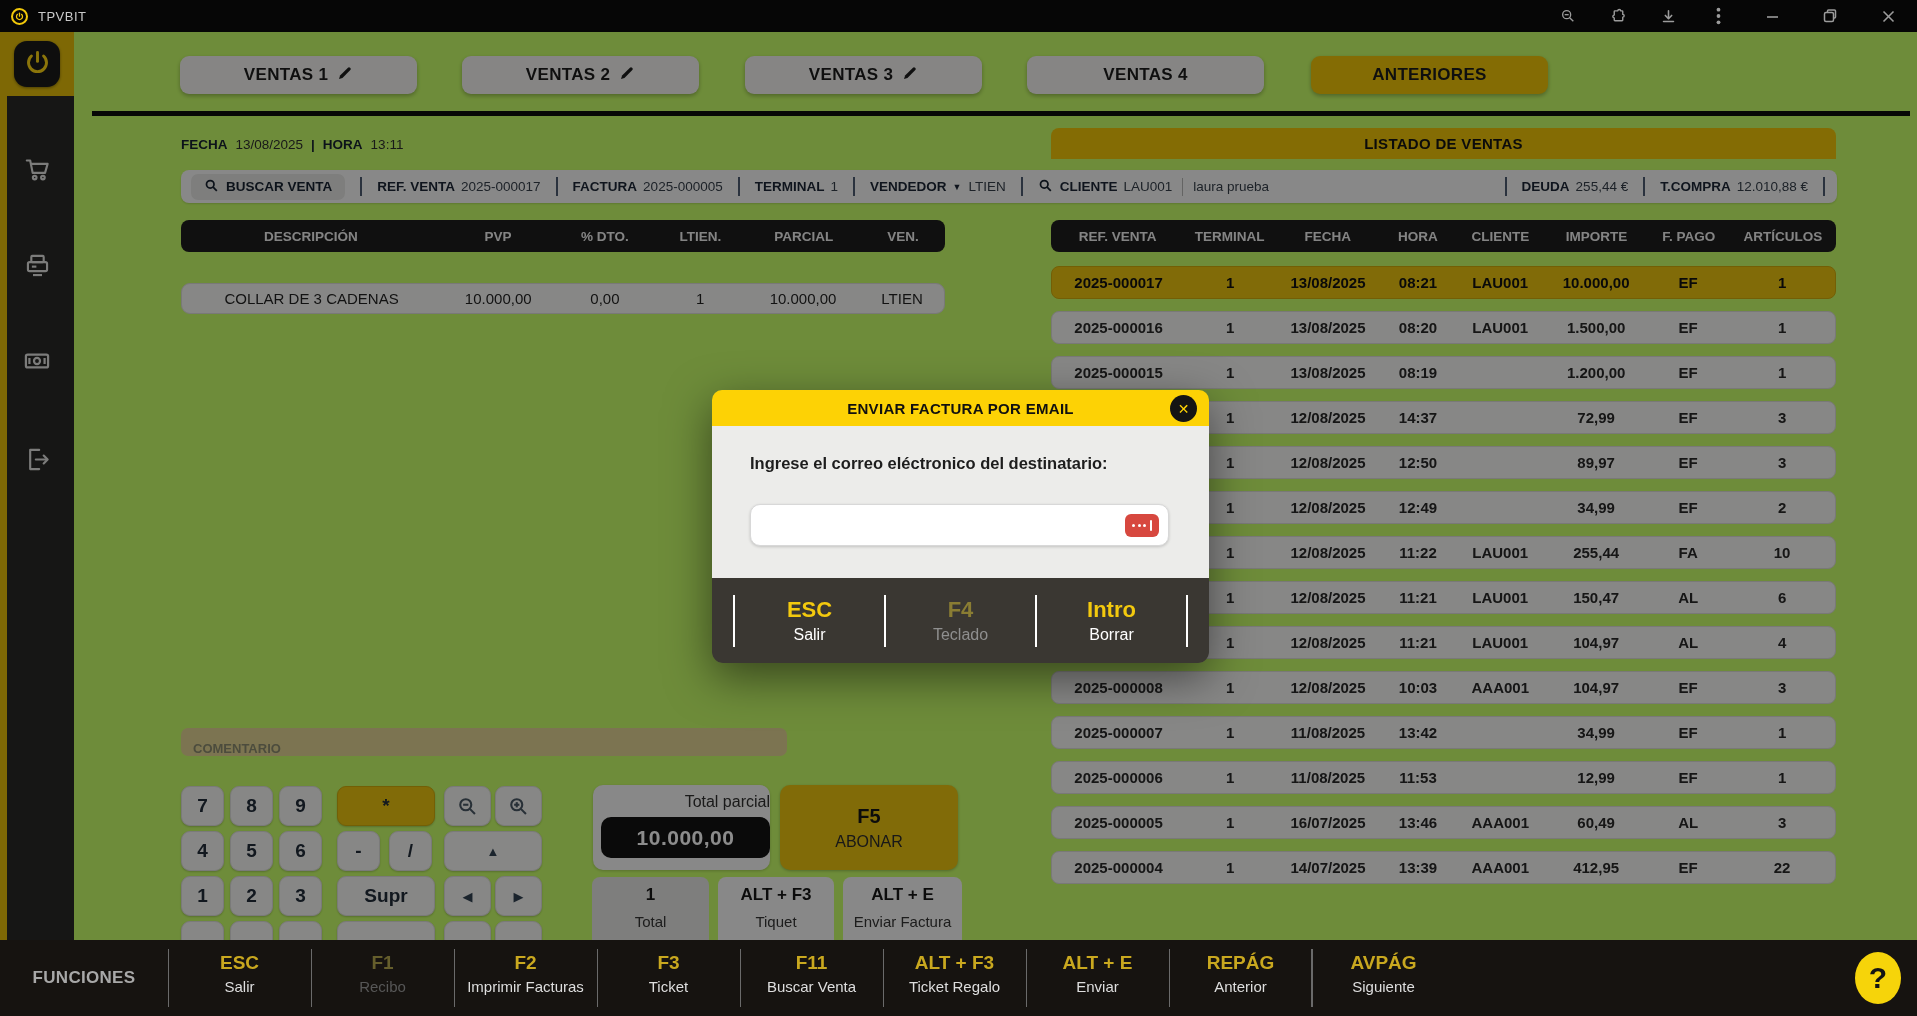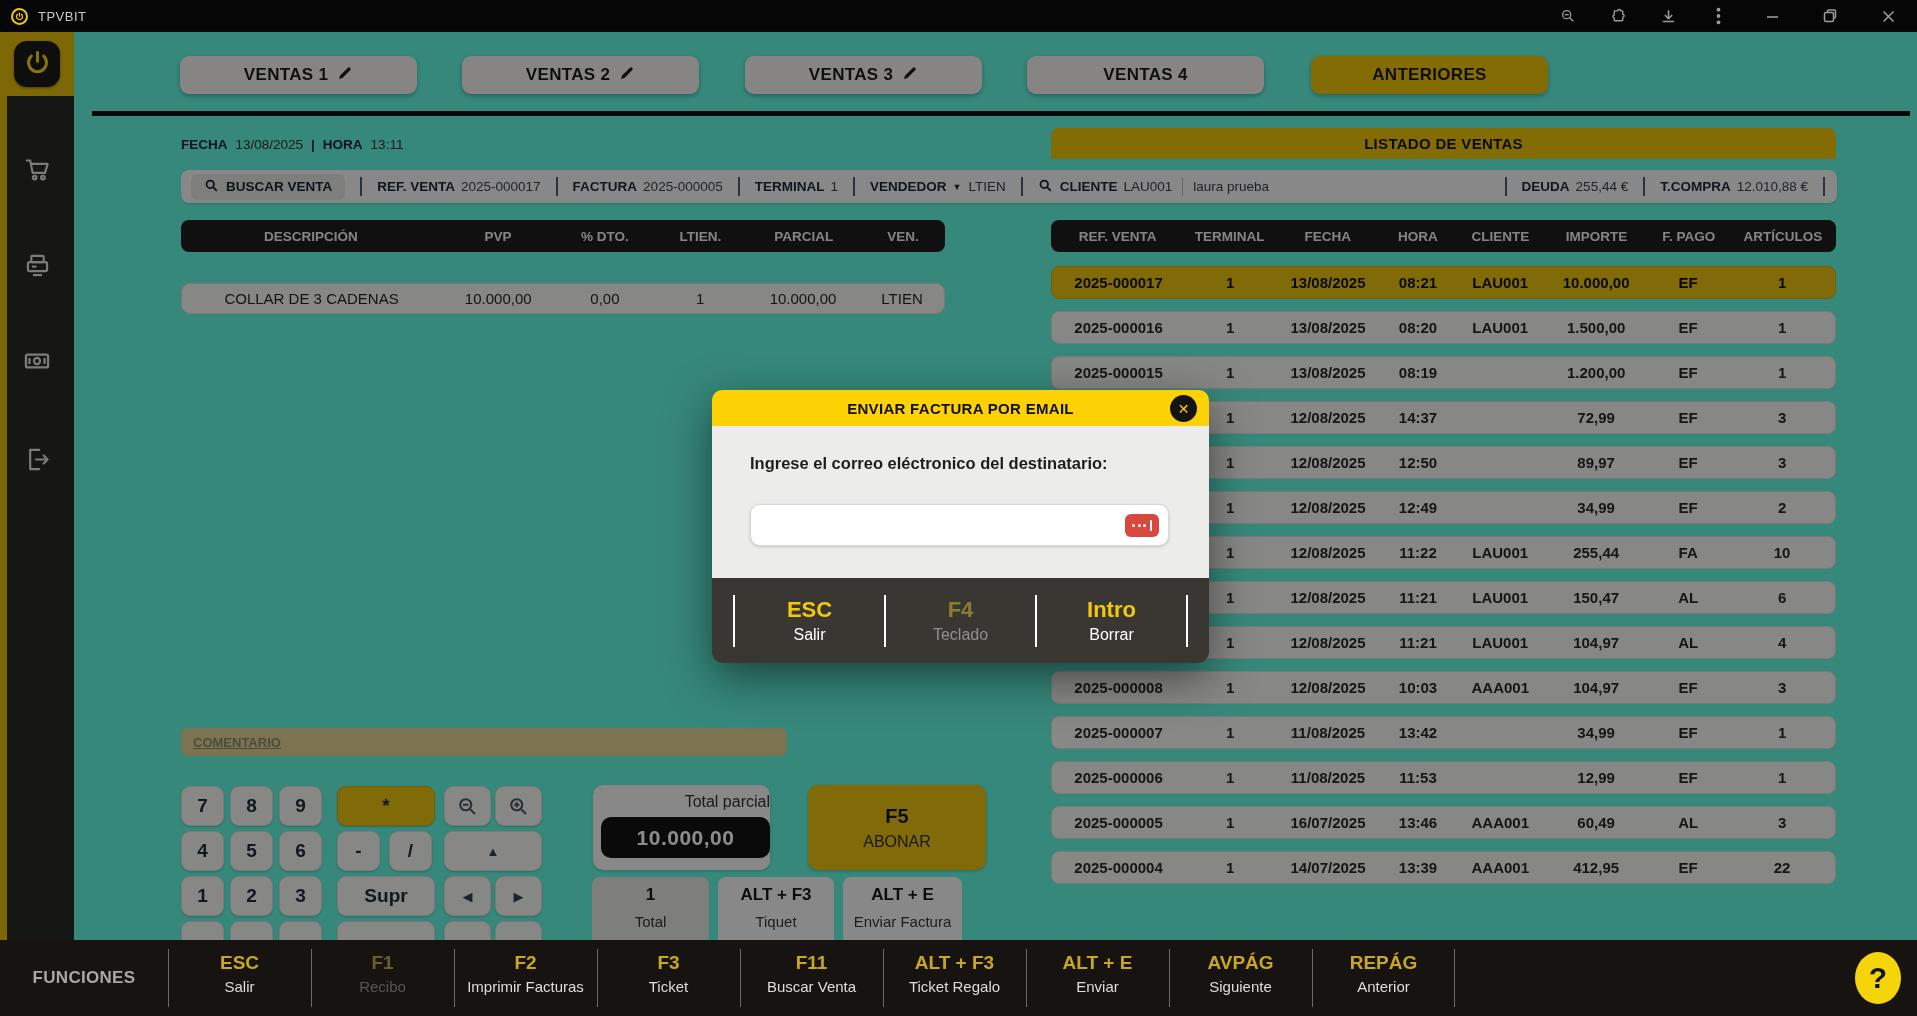--- a/index.html
+++ b/index.html
@@ -1,19 +1,19 @@
 <!DOCTYPE html>
 <html><head>
 <meta charset="utf-8">
 <style>
   * { margin:0; padding:0; box-sizing:border-box; }
   html,body { background:#555; }
   #app {
     position:relative; width:1917px; height:1016px; overflow:hidden;
-    background:#5eead4; font-family:"Liberation Sans","DejaVu Sans",sans-serif;
+    background:#bef264; font-family:"Liberation Sans","DejaVu Sans",sans-serif;
     -webkit-font-smoothing:antialiased;
   }
   
   .titlebar { position:absolute; left:0; top:0; width:1917px; height:32px; background:#060606;
     display:flex; align-items:center; z-index:70; }
   .tb-logo { width:17px; height:17px; border:2px solid #f2c90a; border-radius:50%;
     margin-left:11px; display:flex; align-items:center; justify-content:center; }
   .tb-title { color:#c9c9c9; font-size:13px; margin-left:10px; letter-spacing:.5px; }
   .tb-icons { margin-left:auto; display:flex; align-items:center; height:100%; }
   .tb-ic { width:50px; height:32px; display:flex; align-items:center; justify-content:center; color:#9b9b9b; }
@@ -59,33 +59,33 @@
   .rt { left:1051px; top:220px; width:785px; grid-template-columns:17% 11.5% 13.5% 9.5% 11.5% 13% 10.5% 13.5%; }
   .lt-rows { position:absolute; left:181px; top:283px; width:764px; }
   .rt-rows { position:absolute; left:1051px; top:266px; width:785px; }
   .trow { height:33px; margin-bottom:12px; background:#e9e9e7; border:1px solid #d0d0ce; border-radius:8px;
     display:grid; align-items:center; text-align:center; font-size:15px; font-weight:600; color:#262626; }
   .lt-rows .trow { grid-template-columns:34% 15% 13% 12% 15% 11%; height:31px; font-weight:normal; color:#1f1f1f;border-radius:9px; }
   .rt-rows .trow { grid-template-columns:17% 11.5% 13.5% 9.5% 11.5% 13% 10.5% 13.5%; }
   .trow.sel { background:#dfb90f; border-color:#c7a40a; font-weight:800; color:#111; }
   
   .comentario { position:absolute; left:181px; top:728px; width:606px; height:28px; background:#d6c98c;
-    border-radius:7px; display:flex; align-items:center; padding-left:12px;
-    font-size:13px; font-weight:bold; color:#84846a;text-decoration:underline; }
+    border-radius:7px; display:flex; align-items:flex-end; padding-left:12px;
+    font-size:13px; font-weight:bold; color:#84846a; }
   .key { position:absolute; height:40px; background:#e9e9e7; border:1px solid #d2d2d0; border-radius:9px;
     display:flex; align-items:center; justify-content:center; font-size:19px; font-weight:600; color:#202a36;
     box-shadow:0 1px 2px rgba(0,0,0,.2); }
   .key.accent { background:#dfb90f; border-color:#c7a40a; }
   .key .arrow { font-size:13px; color:#2f3e4e; }
   .panelbox { position:absolute; border-radius:10px; display:flex; flex-direction:column; align-items:center; }
   .box-total-parcial { left:593px; top:785px; width:177px; height:85px; background:#ebebea; box-shadow:0 1px 3px rgba(0,0,0,.2);align-items:flex-end; }
   .box-total-parcial .lbl { font-size:16px; color:#2e2e2e; margin-top:8px; }
   .box-total-parcial .pill-amt { margin-top:6px; width:169px; height:41px; background:#121212; border-radius:10px;
     display:flex; align-items:center; justify-content:center; color:#f2f2f2; font-size:21px; font-weight:bold; letter-spacing:.5px; }
-  .box-f5 { left:780px; top:785px; width:178px; height:85px; background:#dfb90f; justify-content:center; box-shadow:0 1px 3px rgba(0,0,0,.25);margin-left:28px; }
+  .box-f5 { left:780px; top:785px; width:178px; height:85px; background:#dfb90f; justify-content:center; box-shadow:0 1px 3px rgba(0,0,0,.25); }
   .box-f5 .k { font-size:20px; font-weight:bold; color:#161616; }
   .box-f5 .l { font-size:16px; color:#2a2a2a; margin-top:5px; }
   .box-count { left:592px; top:877px; width:117px; height:75px; background:#d9d9d7; padding-top:8px; border-radius:8px; }
   .box-count .k { font-size:17px; font-weight:bold; color:#161616; }
   .box-count .l { font-size:15px; color:#333; margin-top:8px; }
   .box-sm { padding-top:8px; background:#ebebea; border-radius:8px; }
   .box-tiquet { left:718px; top:877px; width:116px; height:75px; }
   .box-enviar { left:843px; top:877px; width:119px; height:75px; }
   .box-sm .k { font-size:17px; font-weight:bold; color:#161616; }
   .box-sm .l { font-size:15px; color:#333; margin-top:8px; }
@@ -603,27 +603,27 @@
           <span class="l">Buscar Venta</span>
         </span>
         <span class="fn-seg">
           <span class="k">ALT + F3</span>
           <span class="l">Ticket Regalo</span>
         </span>
         <span class="fn-seg">
           <span class="k">ALT + E</span>
           <span class="l">Enviar</span>
         </span>
+        <span class="fn-seg last">
+          <span class="k">REPÁG</span>
+          <span class="l">Anterior</span>
+        </span>
         <span class="fn-seg">
           <span class="k">AVPÁG</span>
           <span class="l">Siguiente</span>
-        </span>
-        <span class="fn-seg last">
-          <span class="k">REPÁG</span>
-          <span class="l">Anterior</span>
         </span>
       </span>
     <span class="help-btn">?</span>
   </div>
 
   <div class="modal">
     <div class="m-head">
       <span class="m-title">ENVIAR FACTURA POR EMAIL</span>
       <span class="m-close">✕</span>
     </div>

